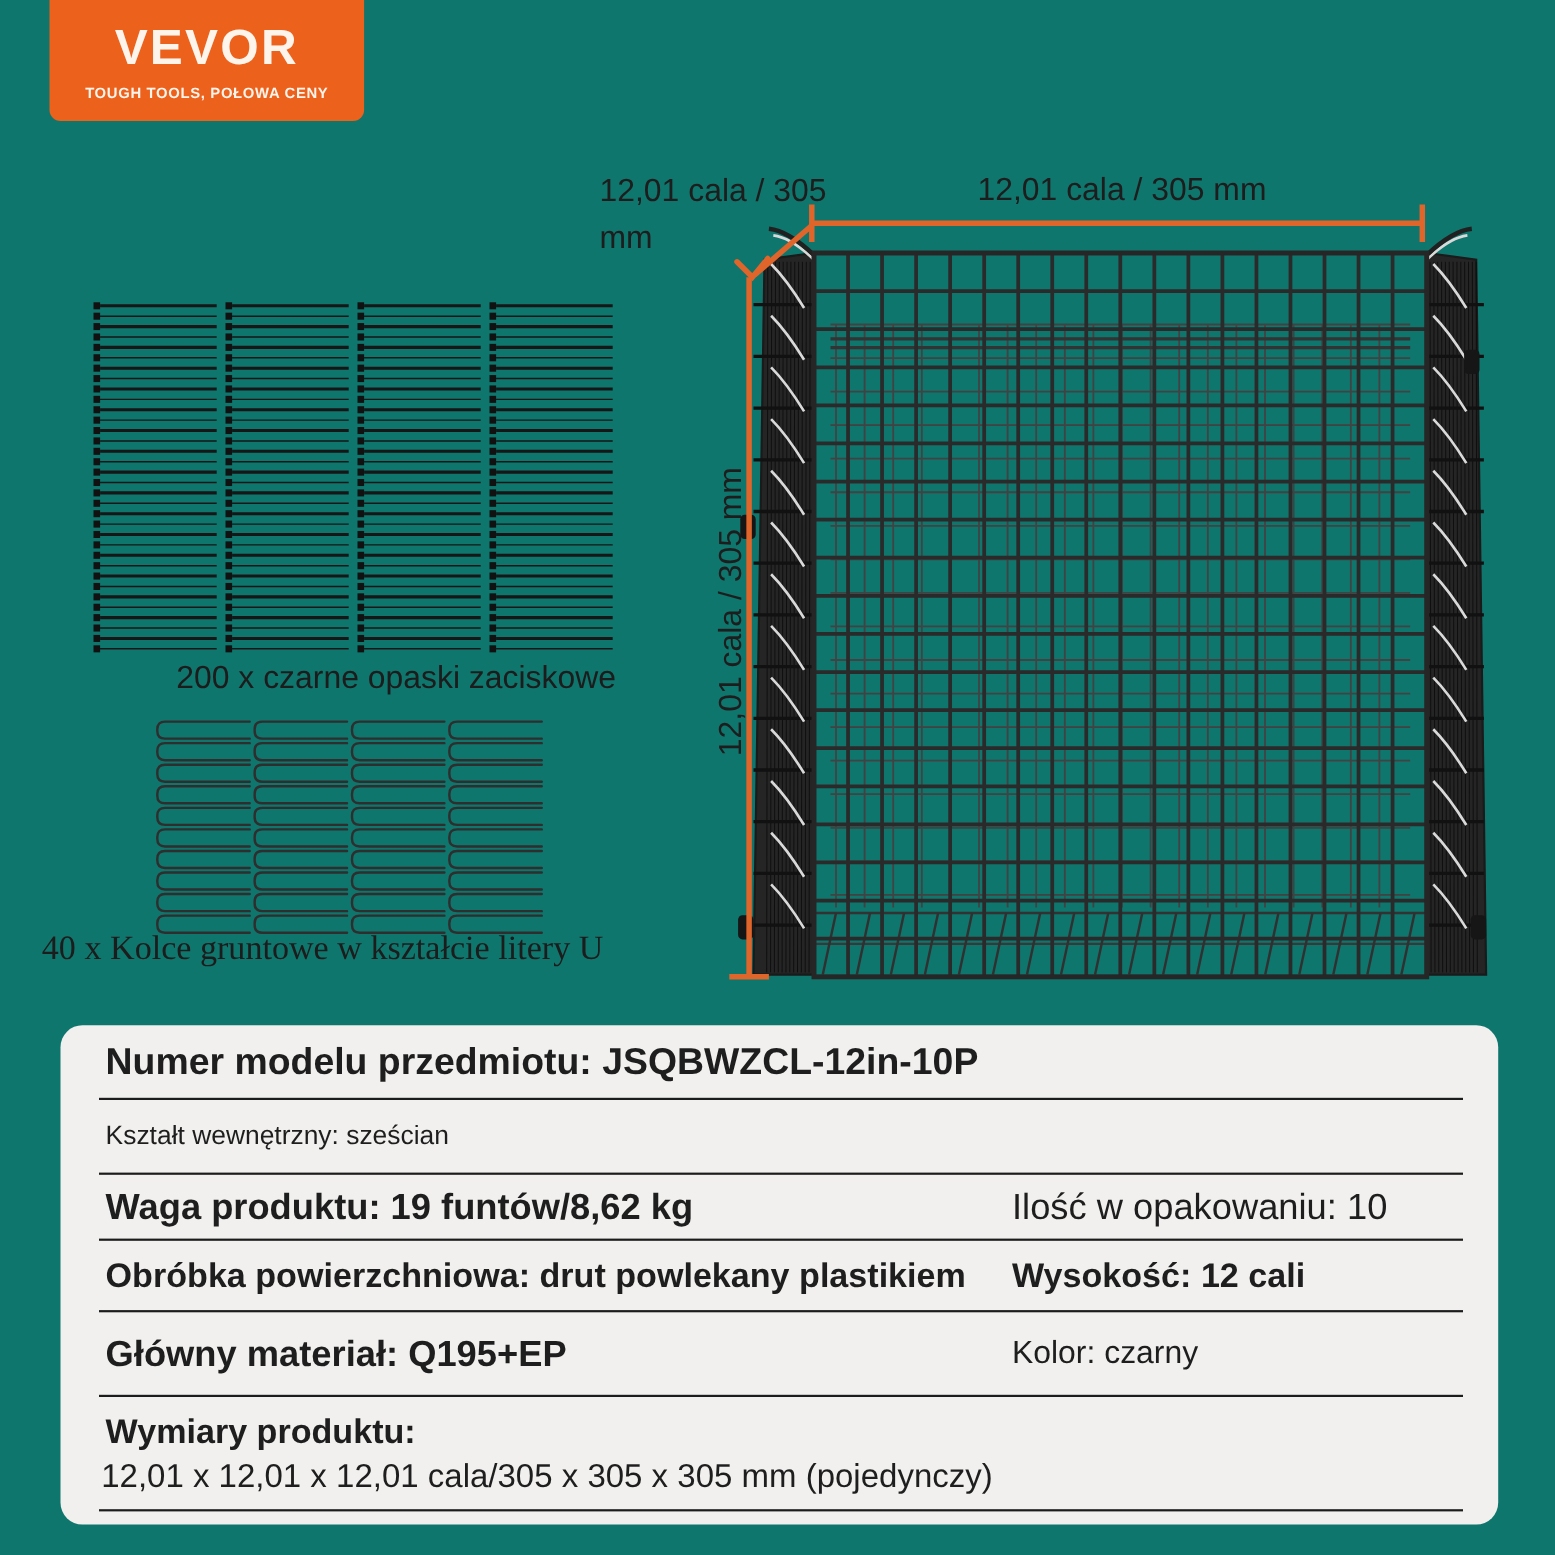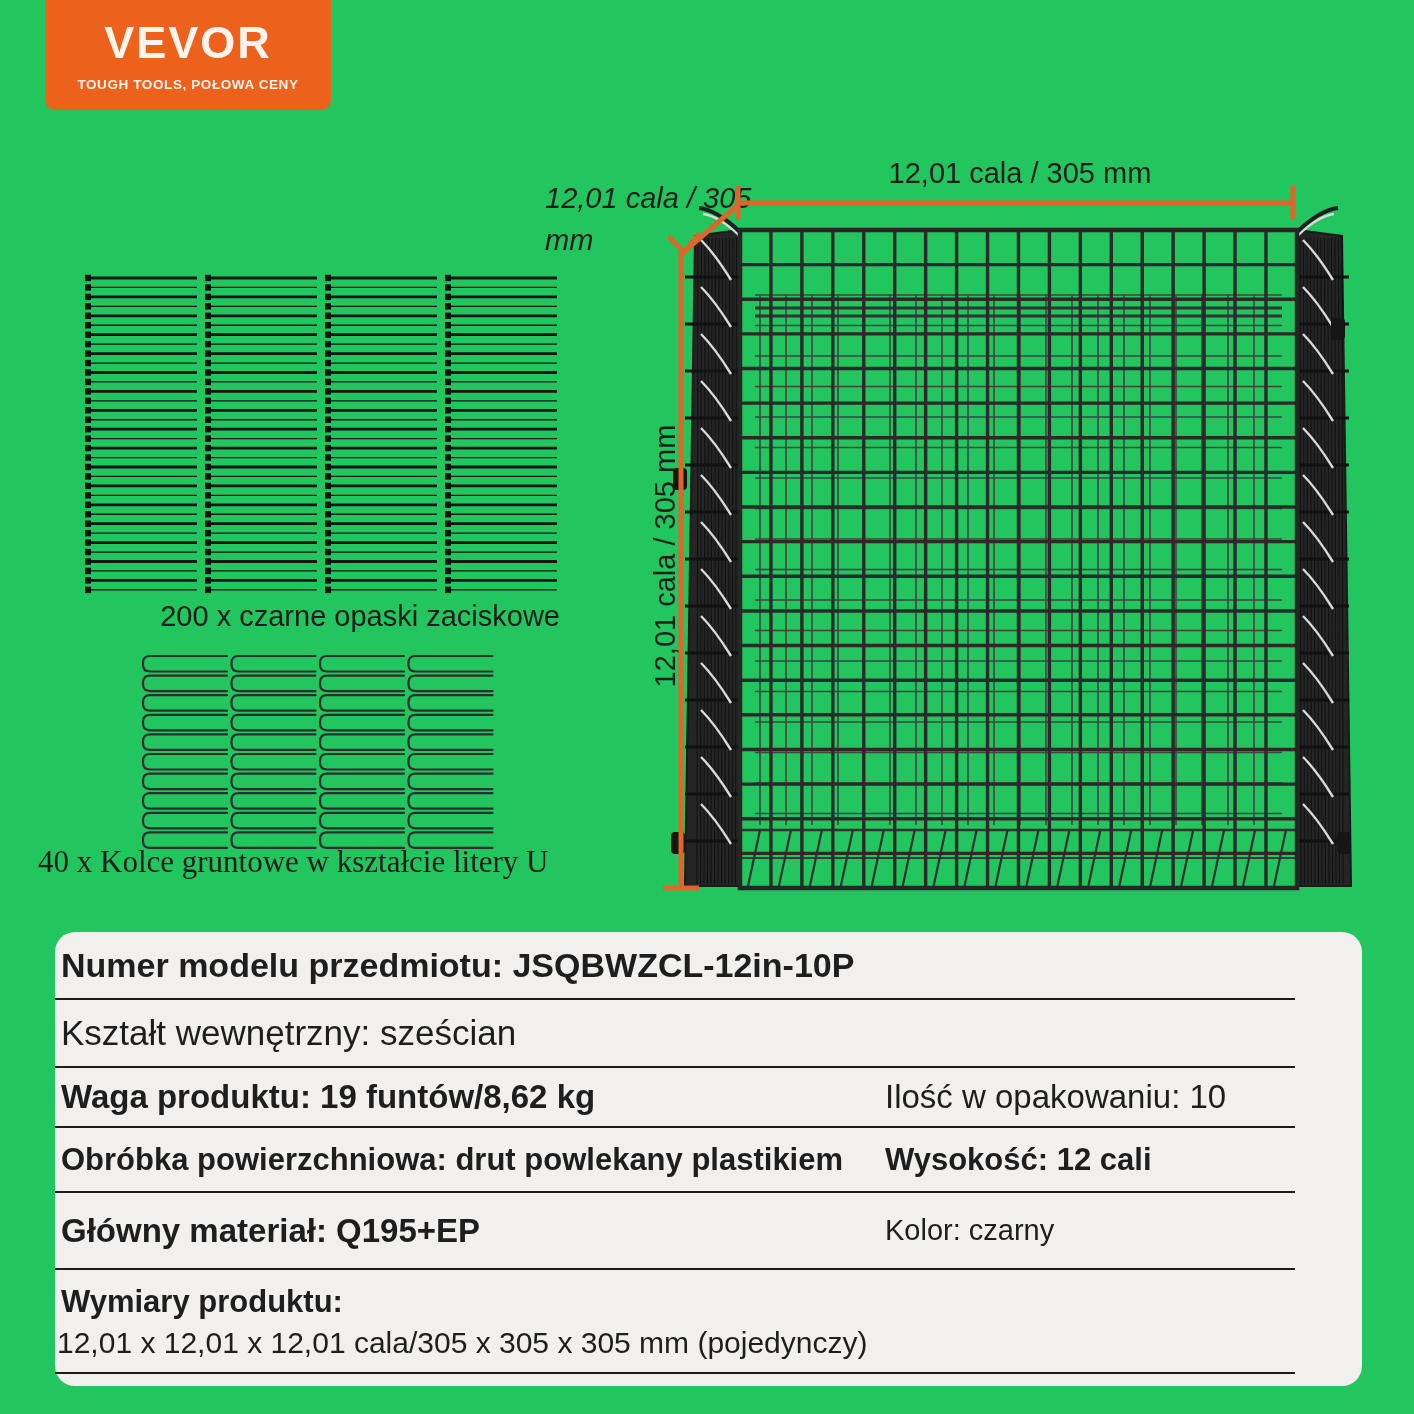--- a/index.html
+++ b/index.html
@@ -1,42 +1,42 @@
 <!DOCTYPE html>
 <html><head>
 <meta charset="utf-8">
 <style>
   html,body{margin:0;padding:0;background:#ffffff;}
   .page{
     position:relative;width:1414px;height:1414px;overflow:hidden;
-    background:#22c55e;font-family:"Liberation Sans", sans-serif;color:#1e1e1e;
+    background:#0f766e;font-family:"Liberation Sans", sans-serif;color:#1e1e1e;
   }
   .abs{position:absolute;}
   
   .logo{
     left:45px;top:0;width:286px;height:110px;
     border-radius:0 0 10px 10px;display:flex;flex-direction:column;
     align-items:center;justify-content:center;color:#fdf4ec;
   }
   .logo .brand{font-size:45px;font-weight:700;letter-spacing:2px;line-height:1;margin-top:2px;}
   .logo .tagline{font-size:13.5px;font-weight:700;letter-spacing:0.6px;margin-top:12px;}
   
   .dim-label{font-size:29px;color:#1d1d1d;line-height:42px;white-space:nowrap;}
-  .lbl-left-top{left:545px;top:177px;width:220px;font-style:italic;}
+  .lbl-left-top{left:545px;top:153px;width:220px;}
   .lbl-top{left:820px;top:152px;width:400px;text-align:center;}
   .lbl-side{left:500px;top:540px;width:320px;height:32px;text-align:center;
     transform:rotate(-90deg);transform-origin:center center;}
   
   .caption{color:#1c1c1c;white-space:nowrap;}
   .cap-ties{left:90px;top:600px;width:470px;text-align:right;font-size:29px;}
   .cap-spikes{left:38px;top:844px;width:560px;font-size:31px;font-family:Liberation Serif, serif;}
   
   .card{left:55px;top:932px;width:1307px;height:454px;background:#f1f0ee;border-radius:20px;}
   .spec-row{
-    position:relative;box-sizing:border-box;width:1240px;
+    position:relative;box-sizing:border-box;margin-left:35px;width:1240px;
     border-bottom:2.5px solid #1c1c1c;display:flex;align-items:center;padding-left:6px;
   }
   .spec-row .cell-left{white-space:nowrap;}
   .spec-row .cell-right{position:absolute;left:830px;white-space:nowrap;}
   .w700{font-weight:700;} .w600{font-weight:400;} .w400{font-weight:400;}
 </style>
 </head>
 <body>
 
 <div class="page">
@@ -563,21 +563,21 @@
     </svg>
 
   <div class="abs caption cap-ties">200 x czarne opaski zaciskowe</div>
   <div class="abs caption cap-spikes">40 x Kolce gruntowe w kształcie litery U</div>
 
   <div class="abs card" id="spec-card">
       <div class="spec-row" style="height: 68px; border-bottom-color: rgb(28, 28, 28);">
         <div class="cell-left w700" style="font-size: 34px;">Numer modelu przedmiotu: JSQBWZCL-12in-10P</div>
       </div>
       <div class="spec-row" style="height: 68px; border-bottom-color: rgb(28, 28, 28);">
-        <div class="cell-left w400" style="font-size: 35px; text-align: right;">Kształt wewnętrzny: sześcian</div>
+        <div class="cell-left w400" style="font-size: 24px; text-align: right;">Kształt wewnętrzny: sześcian</div>
       </div>
       <div class="spec-row" style="height: 60px; border-bottom-color: rgb(28, 28, 28);">
         <div class="cell-left w700" style="font-size: 33px;">Waga produktu: 19 funtów/8,62 kg</div>
         <div class="cell-right w400" style="font-size: 33px;">Ilość w opakowaniu: 10</div>
       </div>
       <div class="spec-row" style="height: 65px; border-bottom-color: rgb(28, 28, 28);">
         <div class="cell-left w700" style="font-size: 31px;">Obróbka powierzchniowa: drut powlekany plastikiem</div>
         <div class="cell-right w700" style="font-size: 31px;">Wysokość: 12 cali</div>
       </div>
       <div class="spec-row" style="height: 77px; border-bottom-color: rgb(28, 28, 28);">

